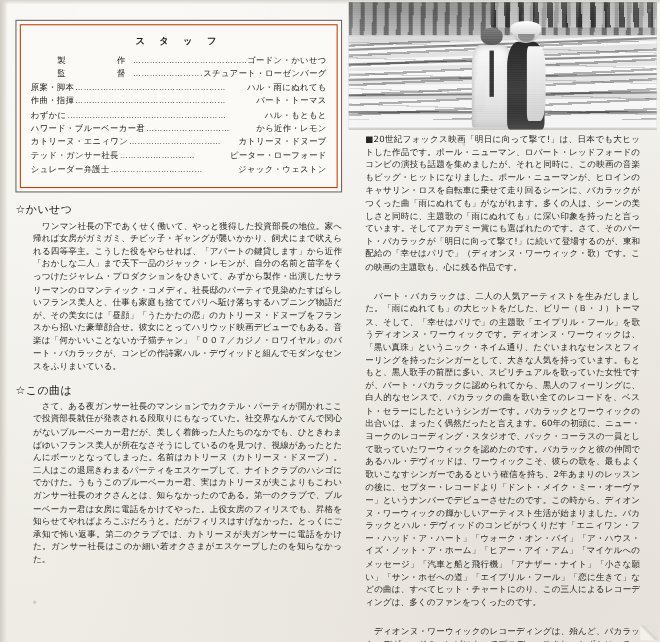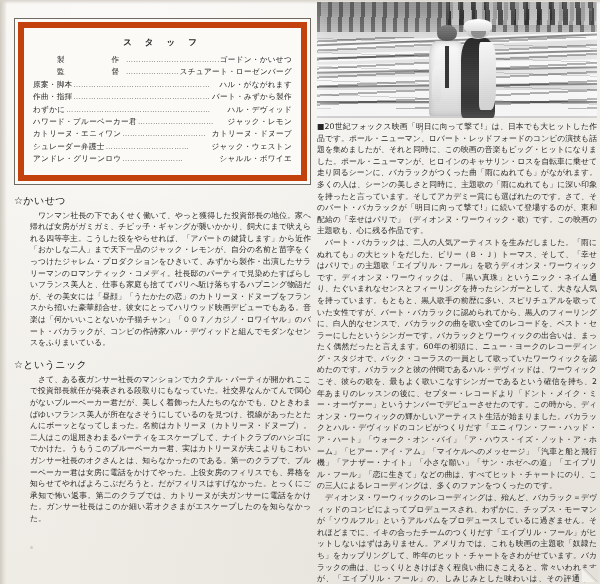--- a/index.html
+++ b/index.html
@@ -39,21 +39,21 @@
   }
 
   
   .credits-box{
     border:1px solid #6e6a62;
     padding:3px;
     background:#fbfaf7;
     margin-top:6px;
   }
   .credits-inner{
-    border:6px solid #c2410c;
+    border:1px solid #c2410c;
     padding:7px 9px 9px 9px;
   }
   .credits-heading{
     text-align:center;
     font-weight:bold;
     font-size:8.5px;
     letter-spacing:5px;
     margin:2px 0 5px 0;
     color:#1d1d1d;
   }
@@ -200,21 +200,21 @@
   }
   .photo-fade{
     position:absolute;inset:0;
     box-shadow:inset 0 0 22px rgba(255,255,255,.30);
   }
 
   .caption, p.rbody{
     font-size:7.8px;
     line-height:11.6px;
     text-align:justify;
-    margin:0;
+    margin:15px;
     letter-spacing:.05px;
     color:#262626;
   }
   .caption{margin-top:3px;}
   p.rbody{text-indent:8px;margin-top:0;}
   .corner-fold{
     position:absolute;right:2px;bottom:2px;width:16px;height:14px;
     background:linear-gradient(225deg,#e4e1da 45%, #cfcbc3 46%, #f3f1ec 60%);
   }
   .dust{position:absolute;border-radius:50%;background:#9a968e;opacity:.35;}
@@ -241,62 +241,62 @@
           <span class="credit-name">ゴードン・かいせつ</span>
         </div>
         <div class="credit-row">
           <span class="credit-role spread">監　　　督</span>
           <span class="credit-dots">………………………………</span>
           <span class="credit-name">スチュアート・ローゼンバーグ</span>
         </div>
         <div class="credit-row">
           <span class="credit-role">原案・脚本</span>
           <span class="credit-dots">………………………………………………</span>
-          <span class="credit-name">ハル・がながれます</span>
+          <span class="credit-name">ハル・雨にぬれても</span>
         </div>
         <div class="credit-row">
           <span class="credit-role">作曲・指揮</span>
           <span class="credit-dots">………………………………………………</span>
-          <span class="credit-name">バート・みずから製作</span>
+          <span class="credit-name">バート・トーマス</span>
         </div>
         <div class="credit-row">
           <span class="credit-role">わずかに</span>
           <span class="credit-dots">…………………………………………………</span>
-          <span class="credit-name">ハル・デヴィッド</span>
+          <span class="credit-name">ハル・もともと</span>
         </div>
 
 
         <div class="credit-row">
           <span class="credit-role">ハワード・ブルーベーカー君</span>
           <span class="credit-dots">…………………………</span>
-          <span class="credit-name">ジャック・レモン</span>
+          <span class="credit-name">から近作・レモン</span>
         </div>
         <div class="credit-row">
           <span class="credit-role">カトリーヌ・エニィワン</span>
           <span class="credit-dots">……………………………</span>
           <span class="credit-name">カトリーヌ・ドヌーブ</span>
         </div>
         <div class="credit-row">
+          <span class="credit-role">テッド・ガンサー社長</span>
+          <span class="credit-dots">………………………</span>
+          <span class="credit-name">ピーター・ローフォード</span>
+        </div>
+        <div class="credit-row">
           <span class="credit-role">シュレーダー弁護士</span>
           <span class="credit-dots">……………………………</span>
           <span class="credit-name">ジャック・ウェストン</span>
         </div>
-        <div class="credit-row">
-          <span class="credit-role">アンドレ・グリーンロウ</span>
-          <span class="credit-dots">……………………</span>
-          <span class="credit-name">シャルル・ボワイエ</span>
-        </div>
 
       </div>
     </div>
 
     <div class="sec-head">☆かいせつ</div>
     <p class="body">ワンマン社長の下であくせく働いて、やっと獲得した投資部長の地位。家へ帰れば女房がガミガミ、チビッ子・ギャングが襲いかかり、飼犬にまで吠えられる四等亭主。こうした役をやらせれば、「アパートの鍵貸します」から近作「おかしな二人」まで天下一品のジャック・レモンが、自分の名前と苗字をくっつけたジャレム・プロダクションをひきいて、みずから製作・出演したサラリーマンのロマンティック・コメディ。社長邸のパーティで見染めたすばらしいフランス美人と、仕事も家庭も捨ててパリへ駈け落ちするハプニング物語だが、その美女には「昼顔」「うたかたの恋」のカトリーヌ・ドヌーブをフランスから招いた豪華顔合せ。彼女にとってハリウッド映画デビューでもある。音楽は「何かいいことないか子猫チャン」「００７／カジノ・ロワイヤル」のバート・バカラックが、コンビの作詩家ハル・デヴィッドと組んでモダンなセンスをふりまいている。</p>
 
-    <div class="sec-head">☆というニック</div>
+    <div class="sec-head">☆この曲は</div>
     <p class="body">さて、ある夜ガンサー社長のマンションでカクテル・パーティが開かれここで投資部長就任が発表される段取りにもなっていた。社交界なんかてんで関心がないブルーベーカー君だが、美しく着飾った人たちのなかでも、ひときわまばゆいフランス美人が所在なさそうにしているのを見つけ、視線があったとたんにボーッとなってしまった。名前はカトリーヌ（カトリーヌ・ドヌーブ）。二人はこの退屈きわまるパーティをエスケープして、ナイトクラブのハシゴにでかけた。うもうこのブルーベーカー君、実はカトリーヌが夫こよりもこわいガンサー社長のオクさんとは、知らなかったのである。第一のクラブで、ブルーベーカー君は女房に電話をかけてやった。上役女房のフィリスでも、昇格を知らせてやればよろこぶだろうと。だがフィリスはすげなかった。とっくにご承知で怖い返事。第二のクラブでは、カトリーヌが夫ガンサーに電話をかけた。ガンサー社長はこのか細い若オクさまがエスケープしたのを知らなかった。</p>
 
   </div>
 
   <div class="col-right">
 
     <div class="photo-wrap">
       <div class="photo"></div>
       <div class="bleachers">
         <div class="row-band" style="top:30%;height:7%;transform:rotate(-2.2deg)"></div>

